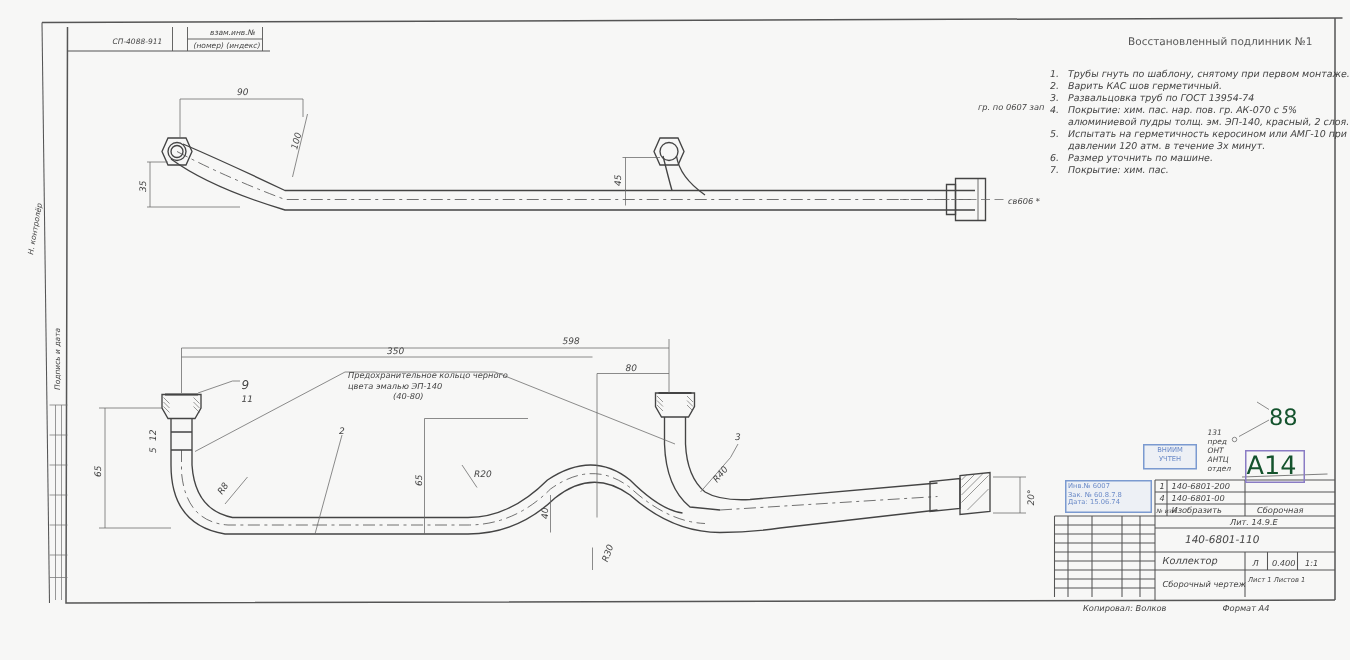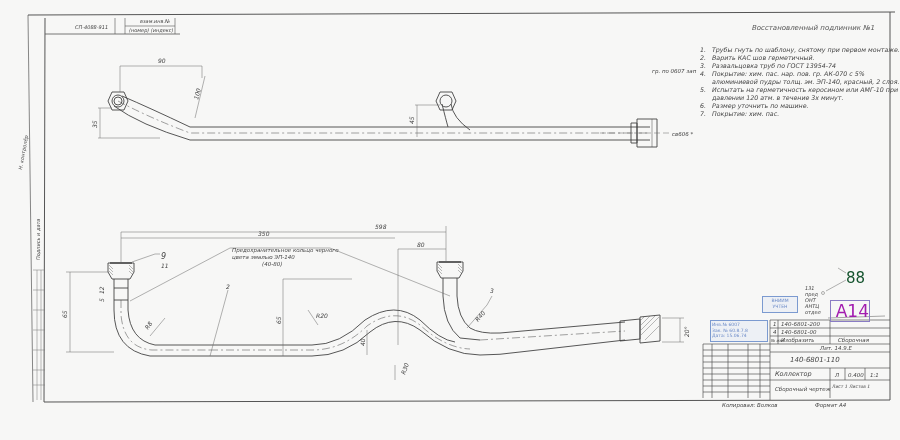--- a/index.html
+++ b/index.html
@@ -3,22 +3,22 @@
 <meta charset="utf-8">
 <style>
   html,body{margin:0;padding:0;background:#f4f4f3;}
   body{width:900px;height:440px;position:relative;overflow:hidden;font-family:"DejaVu Sans",sans-serif;color:#333;}
   .sheet{position:absolute;left:0;top:0;width:900px;height:440px;background:#f7f7f6;}
   svg{position:absolute;left:0;top:0;}
   .hand{font-family:"DejaVu Sans",sans-serif;font-style:italic;fill:#444;}
   .notes{position:absolute;left:700px;top:46px;width:200px;font-size:6.3px;line-height:8px;font-style:italic;color:#444;font-family:"DejaVu Sans",sans-serif;}
   .notes .row{display:flex;}
   .notes .num{width:12px;flex:0 0 12px;}
-  .restored{position:absolute;left:752px;top:24px;font-size:7px;font-style:italic;color:#555;}
-  .stampA14{position:absolute;left:830px;top:300px;width:38px;height:20px;border:1px solid #8a7cc4;color:#a21caf;font-size:17px;line-height:20px;text-align:right;font-family:"DejaVu Sans",sans-serif;}
+  .restored{position:absolute;left:752px;top:24px;font-size:7px;color:#555;}
+  .stampA14{position:absolute;left:830px;top:300px;width:38px;height:20px;border:1px solid #8a7cc4;color:#14532d;font-size:17px;line-height:20px;text-align:left;font-family:"DejaVu Sans",sans-serif;}
   .stamp88{position:absolute;left:846px;top:269px;font-size:15px;color:#14532d;}
   .stamp-blue{position:absolute;border:1px solid #7b9ad0;color:#6c8bc8;font-size:4.5px;line-height:5.5px;background:rgba(180,200,240,0.15);}
 </style>
 </head>
 <body>
 
 <div class="sheet">
 
 <svg width="900" height="440" viewBox="0 0 900 440">
 

